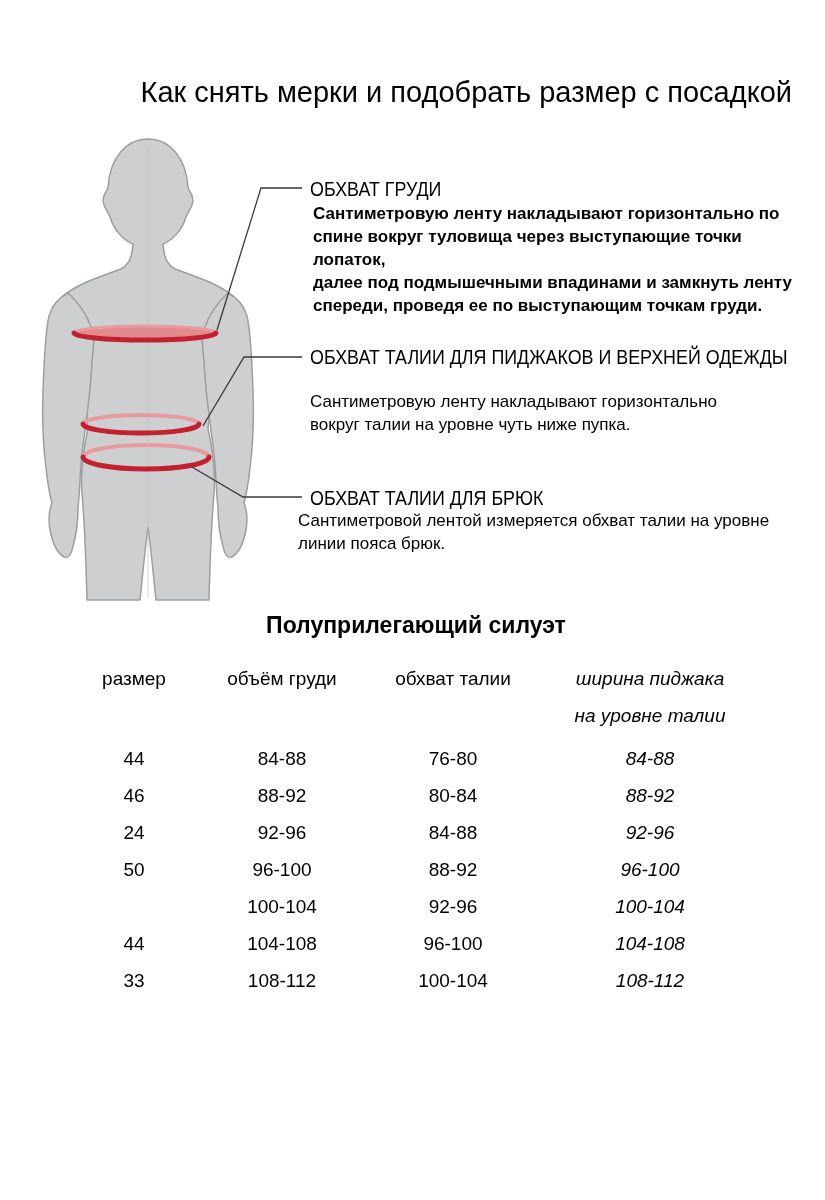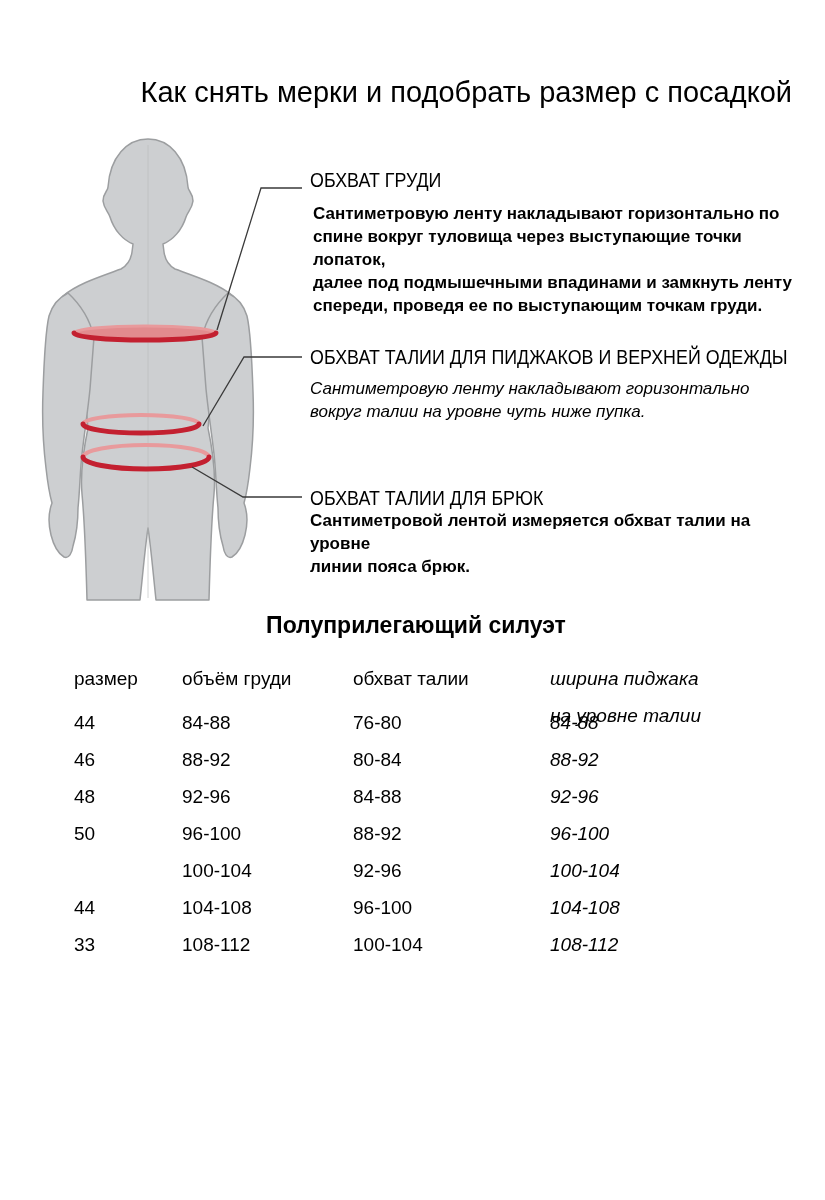--- a/index.html
+++ b/index.html
@@ -17,35 +17,35 @@
   
   .figure-svg{top:0;left:0;}
   
   .sec-heading{
     font-size:21px;line-height:24px;white-space:nowrap;
     display:inline-block;transform:scaleX(0.85);transform-origin:left center;
   }
   .sec-body{
     font-size:17px;line-height:23px;white-space:pre-line;width:500px;
   }
-  .s1h{top:168px;left:310px;}
+  .s1h{top:177px;left:310px;}
   .s1b{top:202px;left:313px;font-weight:bold;}
   .s2h{top:345px;left:310px;}
-  .s2b{top:377px;left:310px;font-style:italic;}
+  .s2b{top:390px;left:310px;}
   .s3h{top:486px;left:310px;}
-  .s3b{top:509px;left:310px;font-weight:bold;}
+  .s3b{top:509px;left:298px;}
   
   .table-title{
     top:612px;left:0;width:832px;text-align:center;
     font-size:23px;font-weight:700;
   }
   .thead{top:660px;left:0;width:825px;height:74px;}
-  .tbody{top:704px;left:0;width:825px;}
+  .tbody{top:740px;left:0;width:825px;}
   .trow{position:relative;height:37px;}
-  .hcell,.c{position:absolute;text-align:left;font-size:19px;}
+  .hcell,.c{position:absolute;text-align:center;font-size:19px;}
   .c{line-height:37px;top:0;}
   .hline{line-height:37px;height:37px;}
   .col1{left:74px;width:120px;}
   .col2{left:182px;width:200px;}
   .col3{left:353px;width:200px;}
   .col4{left:550px;width:200px;font-style:italic;}
 </style>
 </head>
 <body>
 
@@ -172,21 +172,21 @@
     <span class="c col3">76-80</span>
     <span class="c col4">84-88</span>
   </div>
   <div class="trow">
     <span class="c col1">46</span>
     <span class="c col2">88-92</span>
     <span class="c col3">80-84</span>
     <span class="c col4">88-92</span>
   </div>
   <div class="trow">
-    <span class="c col1">48</span>
+    <span class="c col1">24</span>
     <span class="c col2">92-96</span>
     <span class="c col3">84-88</span>
     <span class="c col4">92-96</span>
   </div>
   <div class="trow">
     <span class="c col1">50</span>
     <span class="c col2">96-100</span>
     <span class="c col3">88-92</span>
     <span class="c col4">96-100</span>
   </div>

